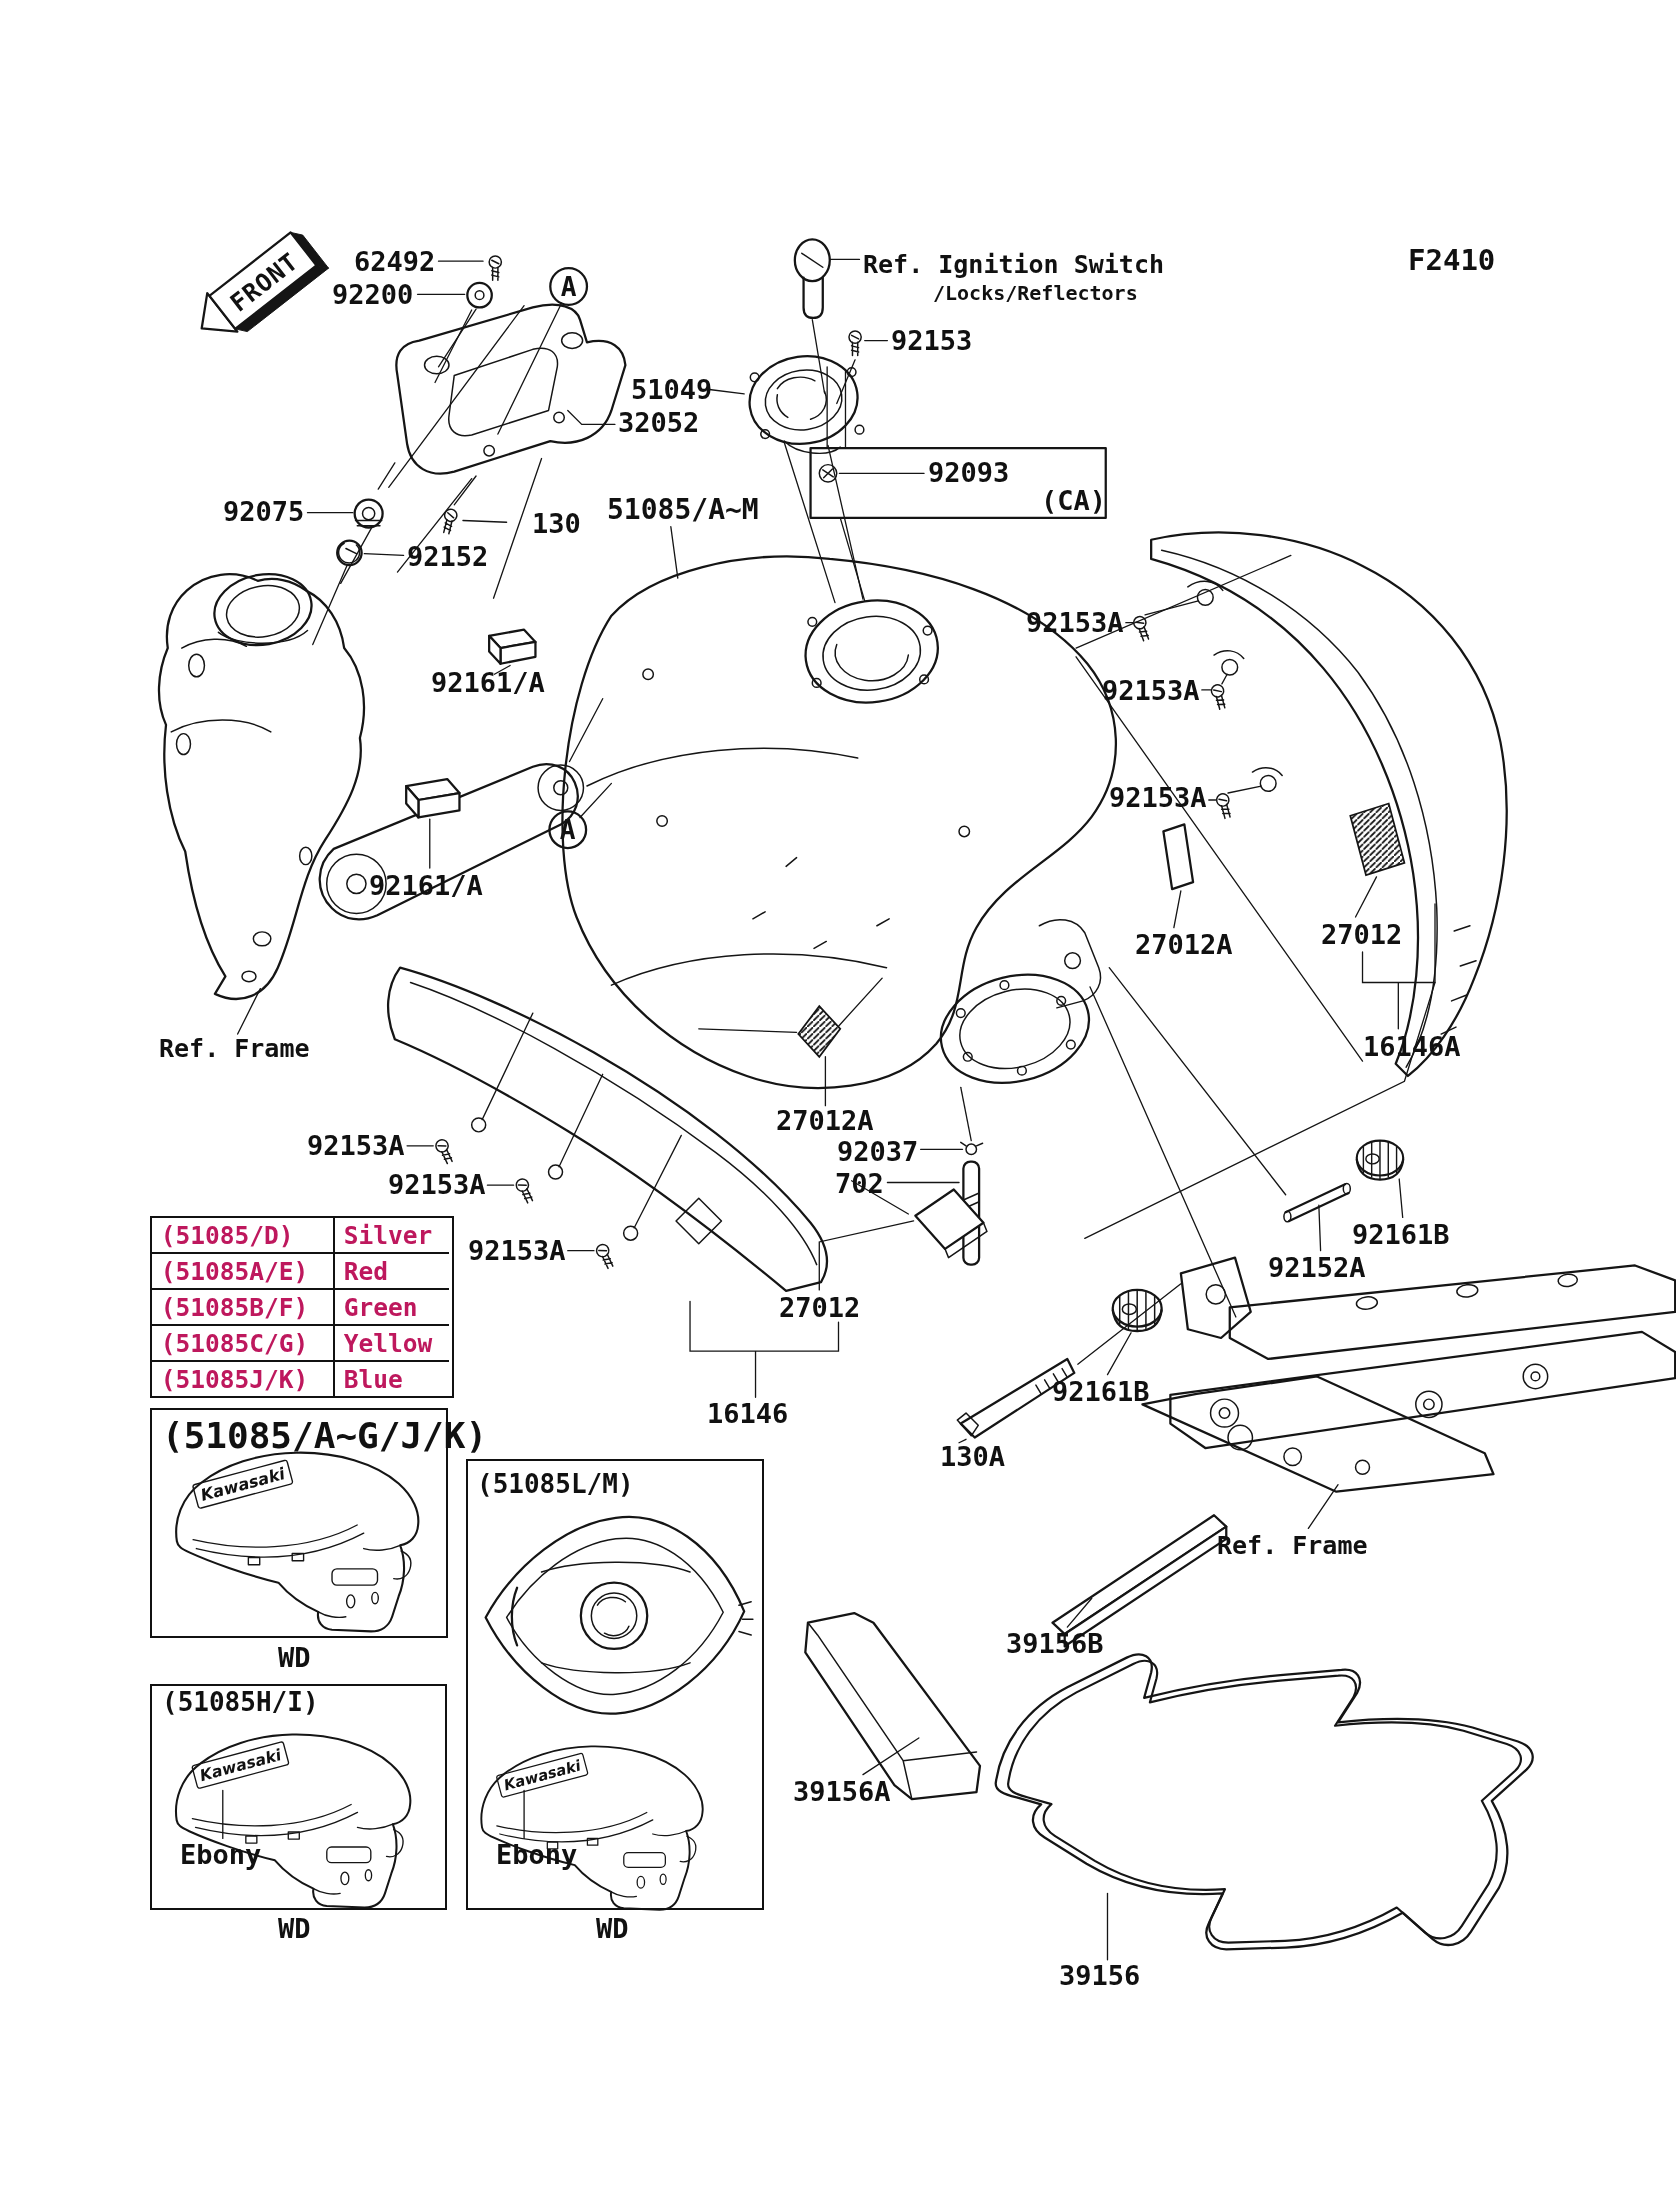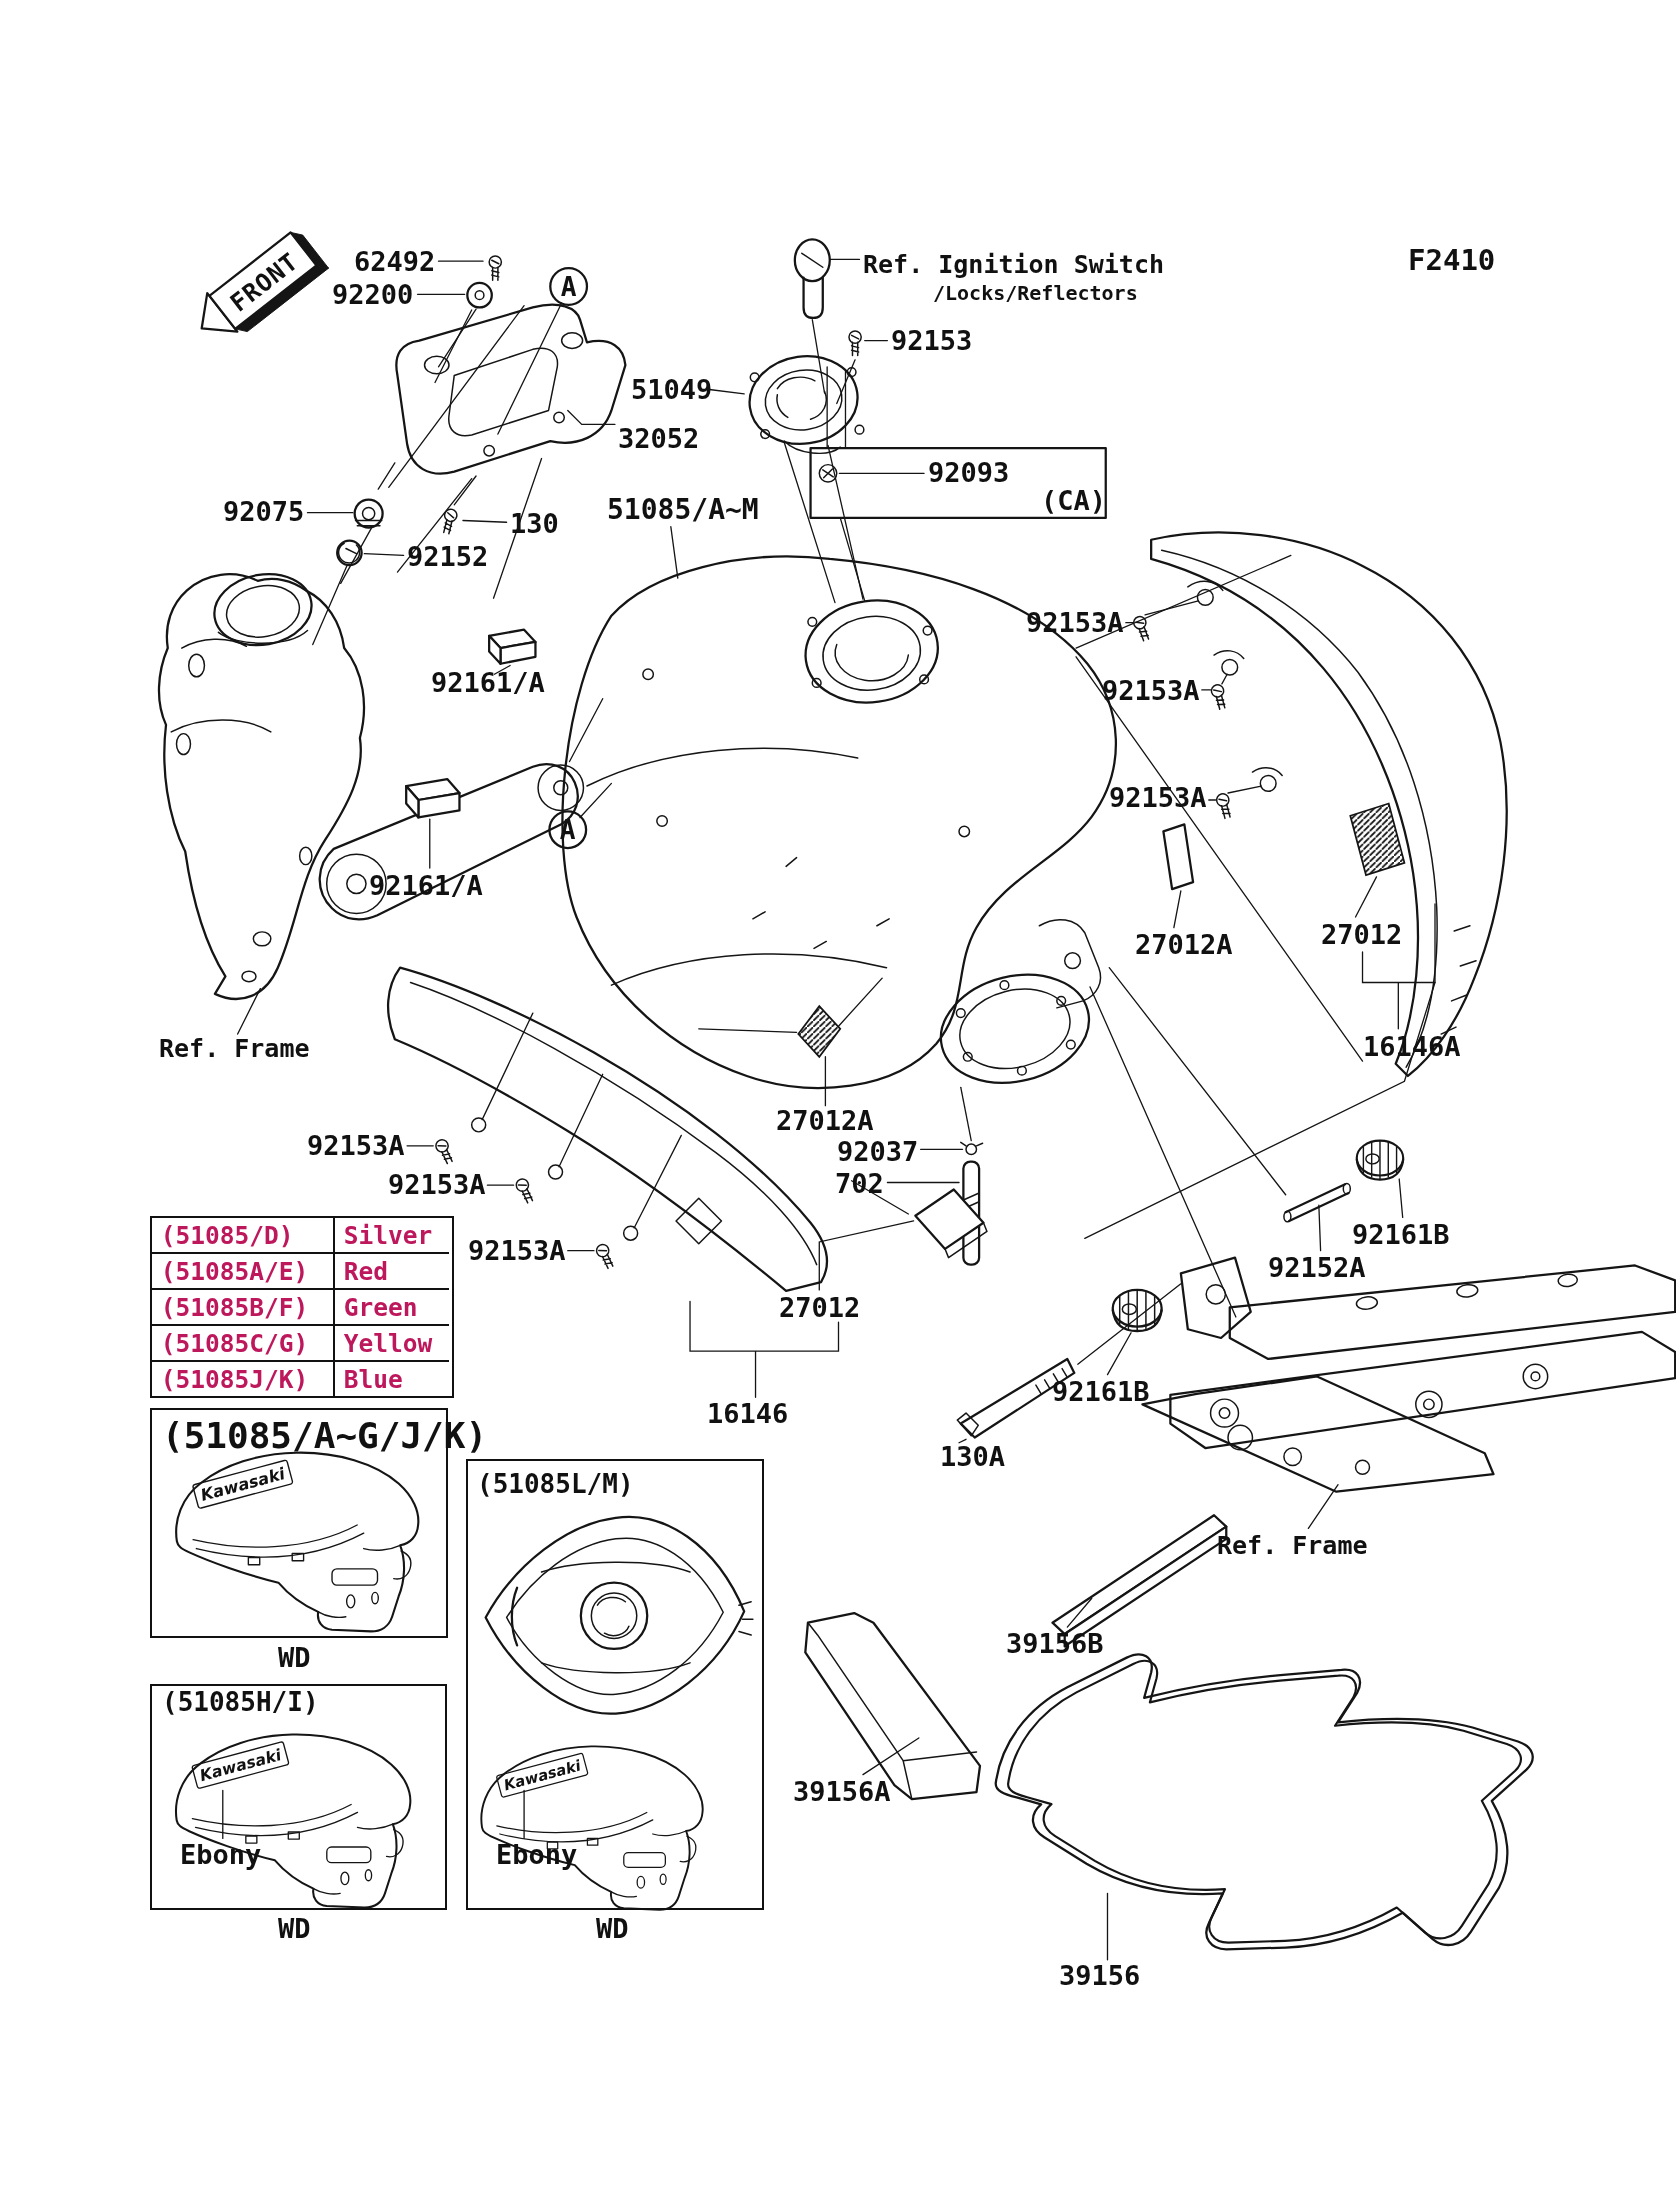--- a/index.html
+++ b/index.html
@@ -411,25 +411,25 @@
     </div>
 
   <div id="labels">
       <div class="lbl" style="left: 354px; top: 248px;">62492</div>
       <div class="lbl" style="left: 332px; top: 281px;">92200</div>
       <div class="lbl" style="left: 863px; top: 252px; font-size: 25px;">Ref. Ignition Switch</div>
       <div class="lbl" style="left: 933px; top: 283px; font-size: 20px;">/Locks/Reflectors</div>
       <div class="lbl" style="left: 1408px; top: 246px; font-size: 29px;">F2410</div>
       <div class="lbl" style="left: 891px; top: 327px;">92153</div>
       <div class="lbl" style="left: 631px; top: 376px;">51049</div>
-      <div class="lbl" style="left: 618px; top: 425px;">32052</div>
+      <div class="lbl" style="left: 618px; top: 409px;">32052</div>
       <div class="lbl" style="left: 928px; top: 459px;">92093</div>
       <div class="lbl" style="left: 1041px; top: 487px;">(CA)</div>
       <div class="lbl" style="left: 223px; top: 498px;">92075</div>
-      <div class="lbl" style="left: 510px; top: 510px;">130</div>
+      <div class="lbl" style="left: 532px; top: 510px;">130</div>
       <div class="lbl" style="left: 407px; top: 543px;">92152</div>
       <div class="lbl" style="left: 607px; top: 496px; font-size: 28px;">51085/A~M</div>
       <div class="lbl" style="left: 1026px; top: 609px;">92153A</div>
       <div class="lbl" style="left: 1102px; top: 677px;">92153A</div>
       <div class="lbl" style="left: 1109px; top: 784px;">92153A</div>
       <div class="lbl" style="left: 431px; top: 669px;">92161/A</div>
       <div class="lbl" style="left: 369px; top: 872px;">92161/A</div>
       <div class="lbl" style="left: 1135px; top: 931px;">27012A</div>
       <div class="lbl" style="left: 1321px; top: 921px;">27012</div>
       <div class="lbl" style="left: 1363px; top: 1033px;">16146A</div>

